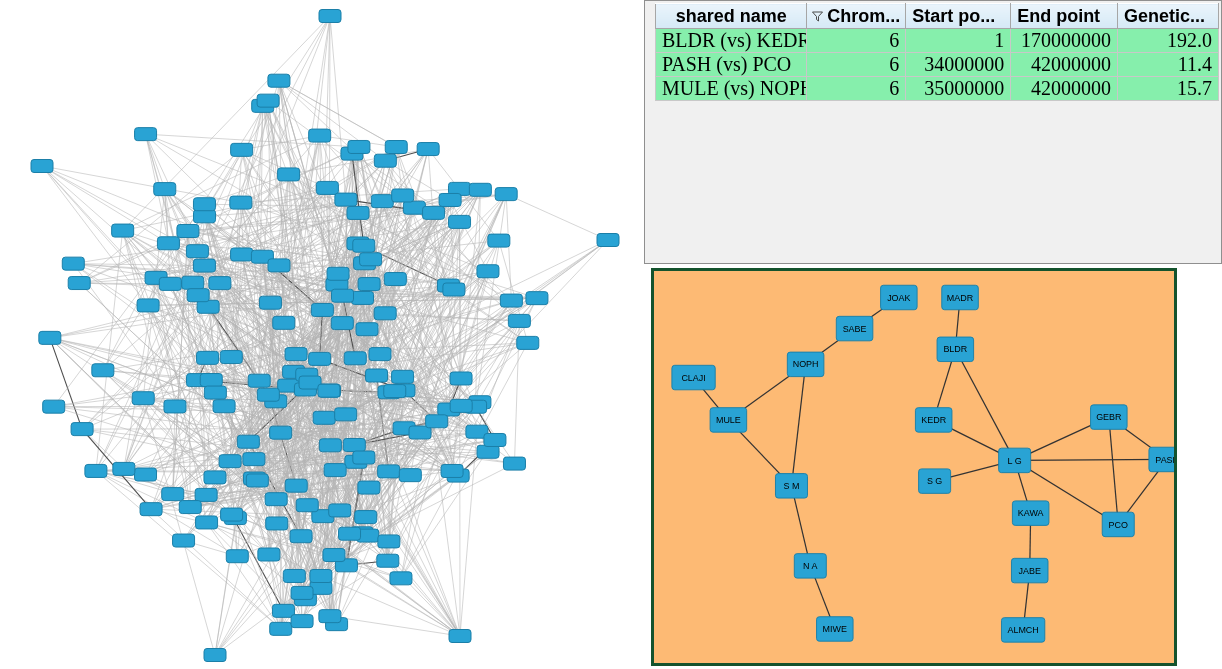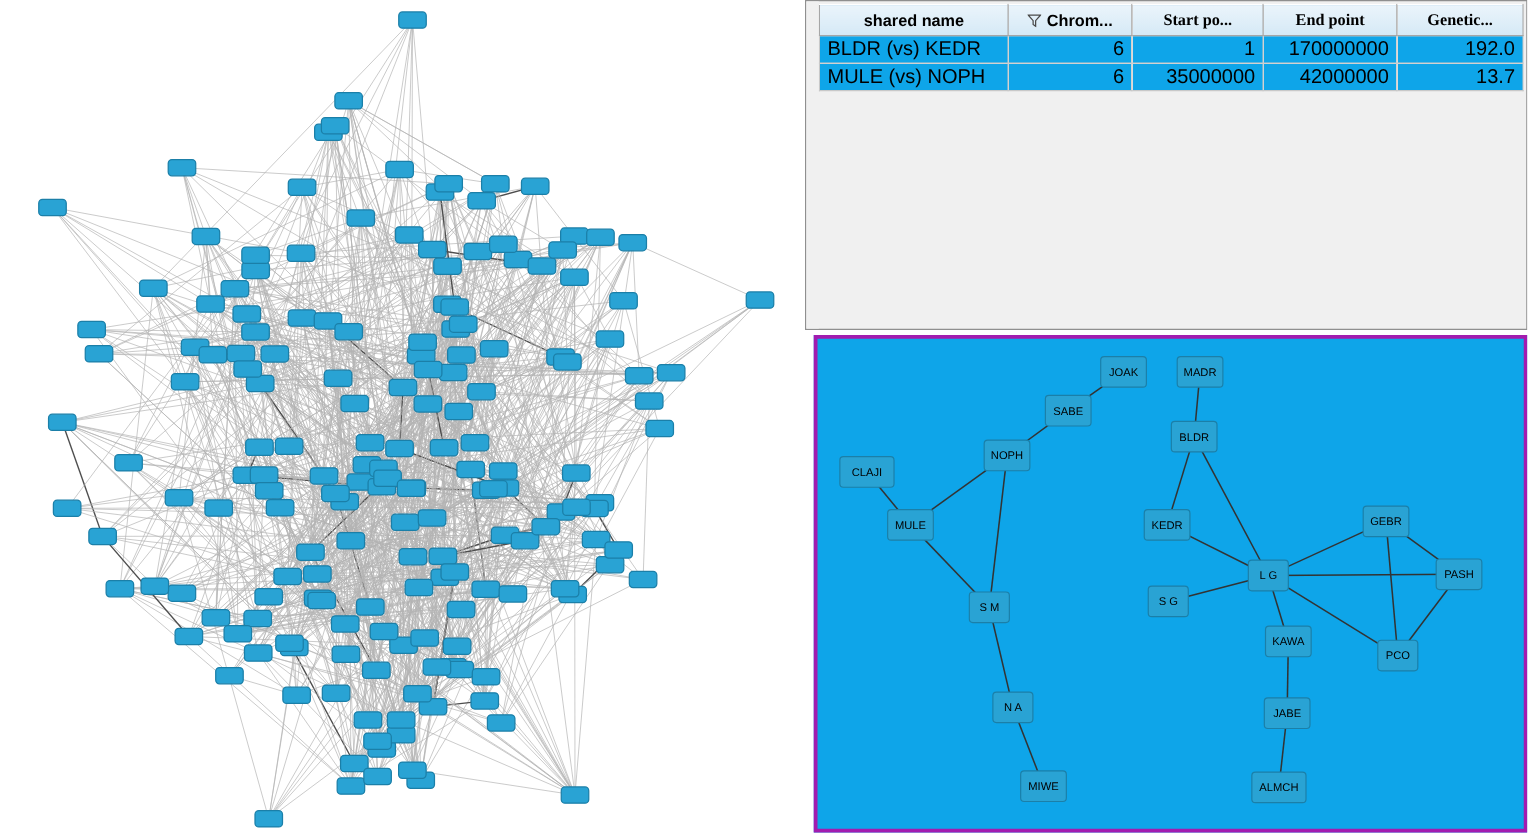--- a/index.html
+++ b/index.html
@@ -55,42 +55,43 @@
     table-layout: fixed;
     font-size: 14px;
     color: #000000;
   }
   table.cytable th {
     background: #dcecf6;
     border: 1px solid #a6a6a6;
     border-top: 1px solid #ffffff;
     height: 24px;
     font-weight: bold;
-    font-size: 13px;
+    font-size: 18px;
     padding: 0 6px;
     text-align: center;
     white-space: nowrap;
     overflow: hidden;
     background-image: linear-gradient(to bottom, #eaf4fb 0%, #d5e9f6 100%);
   }
   table.cytable th .th-inner {
     display: flex;
     align-items: center;
     justify-content: center;
     gap: 4px;
   }
-  table.cytable th.right .th-inner { justify-content: center; font-family: Liberation Serif, serif; }
+  table.cytable th.right .th-inner { justify-content: flex-start; }
   table.cytable td {
     border: 1px solid #c8c8c8;
     height: 21px;
     padding: 0 6px;
-    background: #0ea5e9;
+    background: #86efac;
     white-space: nowrap;
     overflow: hidden;
-    font-size: 16px;
+    font-size: 20px;
+    font-family: Liberation Serif, serif;
   }
   td.num { text-align: right; }
   td.cnum { text-align: right; }
   .filter-icon {
     display: inline-block;
     width: 11px;
     height: 11px;
     position: relative;
     flex: 0 0 auto;
   }
@@ -108,24 +109,24 @@
     right: 2px;
     bottom: 2px;
     overflow: hidden;
   }
 
   
   #right-network {
     position: absolute;
     left: 7px;
     top: 268px;
-    width: 571px;
+    width: 526px;
     height: 398px;
-    background: #0ea5e9;
-    border: 3px solid #a21caf;
+    background: #fdba74;
+    border: 3px solid #14532d;
     box-sizing: border-box;
     overflow: hidden;
   }
 
   
   .nodelabel {
     font-family: "Liberation Sans", sans-serif;
     fill: #000000;
   }
 </style>
@@ -1758,25 +1759,32 @@
           </thead>
           <tbody id="table-body">
               <tr>
                 <td class="">BLDR (vs) KEDR</td>
                 <td class="cnum">6</td>
                 <td class="num">1</td>
                 <td class="num">170000000</td>
                 <td class="num">192.0</td>
               </tr>
               <tr>
+                <td class="">PASH (vs) PCO</td>
+                <td class="cnum">6</td>
+                <td class="num">34000000</td>
+                <td class="num">42000000</td>
+                <td class="num">11.4</td>
+              </tr>
+              <tr>
                 <td class="">MULE (vs) NOPH</td>
                 <td class="cnum">6</td>
                 <td class="num">35000000</td>
                 <td class="num">42000000</td>
-                <td class="num">13.7</td>
+                <td class="num">15.7</td>
               </tr>
             </tbody>
         </table>
       </div>
     </div>
 
     <div id="right-network">
       <svg width="565" height="392" viewBox="0 0 600 410" preserveAspectRatio="xMidYMid meet" xmlns="http://www.w3.org/2000/svg">
         <g id="right-edges">
             <line x1="260" y1="25" x2="213" y2="58" stroke="#333333" stroke-width="1.3"></line>

